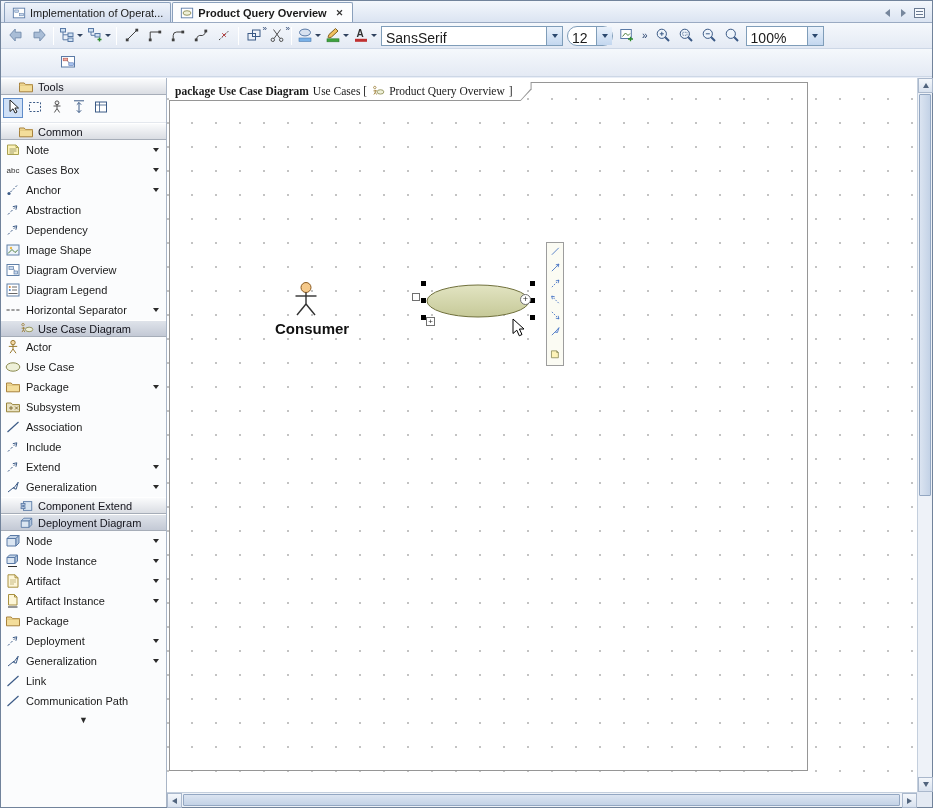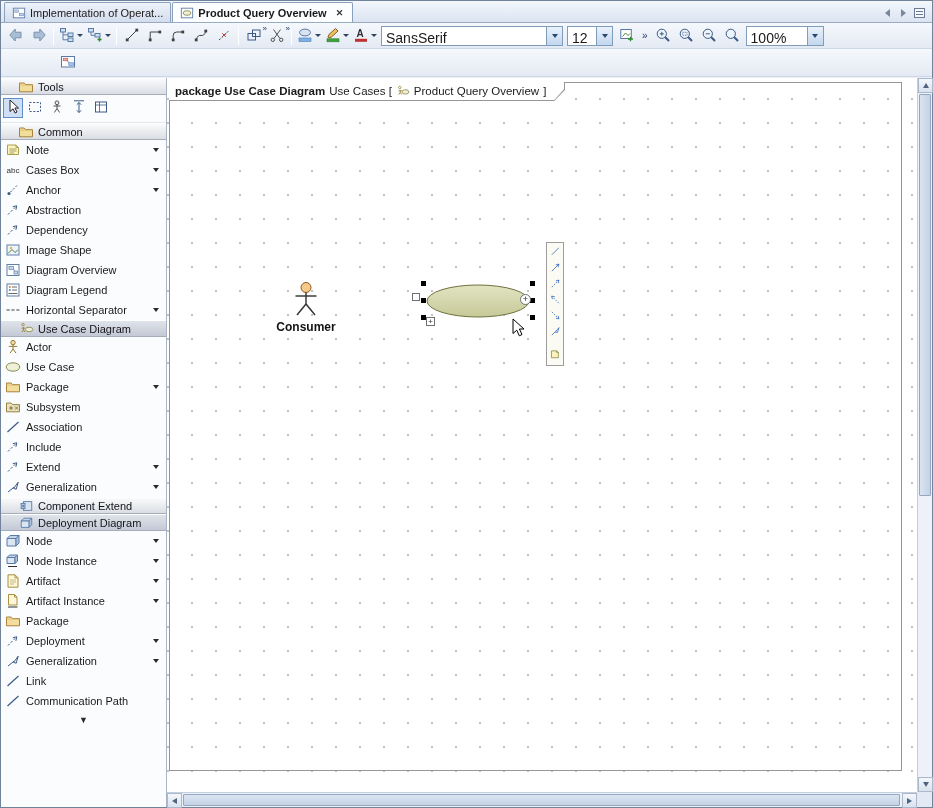--- a/index.html
+++ b/index.html
@@ -54,30 +54,30 @@
   .picon { width:16px; display:flex; justify-content:center; }
   .plabel { white-space:nowrap; }
   .pdd { margin-left:auto; width:0; height:0; border-left:3.5px solid transparent; border-right:3.5px solid transparent; border-top:4px solid #2a2a2a; margin-right:3px; cursor:pointer; }
   .pmore { text-align:center; padding:4px 0; font-size:9px; color:#2a2a2a; cursor:pointer; }
 
   
   .canvas-area { position:relative; flex:1; background:#fff; }
   .canvas { position:absolute; left:0; top:0; right:15px; bottom:15px; background:#fff;
             background-image:radial-gradient(circle,#c3c3c3 0.9px,transparent 1.05px);
             background-size:24px 24px; background-position:13px 9px; overflow:hidden; }
-  .frame { position:absolute; left:2px; top:4px; width:733px; height:689px; border:1px solid #969696; }
+  .frame { position:absolute; left:2px; top:4px; width:639px; height:689px; border:1px solid #969696;font-family:Liberation Serif, serif; }
   .dheader { position:absolute; top:-1px; left:-1px; height:19px; background:#969696;
              clip-path:polygon(0 0,100% 0,100% 40%,calc(100% - 11px) 100%,0 100%); padding:0 1px 1px 0; }
   .dheader-in { height:18px; background:#fff; display:flex; align-items:center; gap:4px; padding:0 18px 0 6px;
                 clip-path:polygon(0 0,100% 0,100% 38%,calc(100% - 10px) 100%,0 100%); font-size:11.5px; }
   .dh-bold { font-weight:bold; }
   .dh-icon svg { display:block; }
 
   .actor-el { position:absolute; left:108px; top:203px; width:62px; text-align:center; cursor:pointer; }
-  .actor-label { font-weight:bold; font-size:12px; margin-top:1px; color:#111; }
+  .actor-label { font-weight:bold; font-size:15px; margin-top:1px; color:#111; }
 
   .usecase-el { position:absolute; left:254px; top:202px; width:114px; height:44px; cursor:pointer; }
   .uc-svg { position:absolute; left:5px; top:4px; }
   .handle { position:absolute; width:5px; height:5px; background:#000; }
   .h-tl{left:0;top:1px}.h-ml{left:0;top:18px}.h-bl{left:0;top:35px}
   .h-tr{left:109px;top:1px}.h-mr{left:109px;top:18px}.h-br{left:109px;top:35px}
   .mini-sq { position:absolute; left:-9px; top:13px; width:8px; height:8px; background:#fff; border:1px solid #707070; }
   .plus-circle { position:absolute; left:99px; top:14px; width:11px; height:11px; border-radius:50%; background:#fff; border:1px solid #707070;
                  font-size:9px; line-height:9px; text-align:center; color:#2a2a2a; }
   .mini-grid { position:absolute; left:5px; top:37px; width:9px; height:9px; background:#fff; border:1px solid #707070;
@@ -279,21 +279,21 @@
             </svg></span>
           <span class="tdd"></span>
         </div>
       </div>
       <div class="combo" style="width: 182px;">
         <span class="combo-val">SansSerif</span>
         <span class="combo-btn">
           <i></i>
         </span>
       </div>
-      <div class="combo" style="width: 46px;">
+      <div class="combo" style="width: 46px; border-radius: 10px;">
         <span class="combo-val">12</span>
         <span class="combo-btn">
           <i></i>
         </span>
       </div>
       <div class="tbtn-wrap">
         <div class="tbtn">
           <span><svg width="16" height="16" viewBox="0 0 16 16">
               <rect x="1.8" y="2.5" width="10.5" height="9" fill="#fff" stroke="#5a7aa6"></rect>
               <path d="M3.5 9.5 L6.5 6 L9 8.5 L11 6.5" stroke="#50803f" fill="none"></path>

